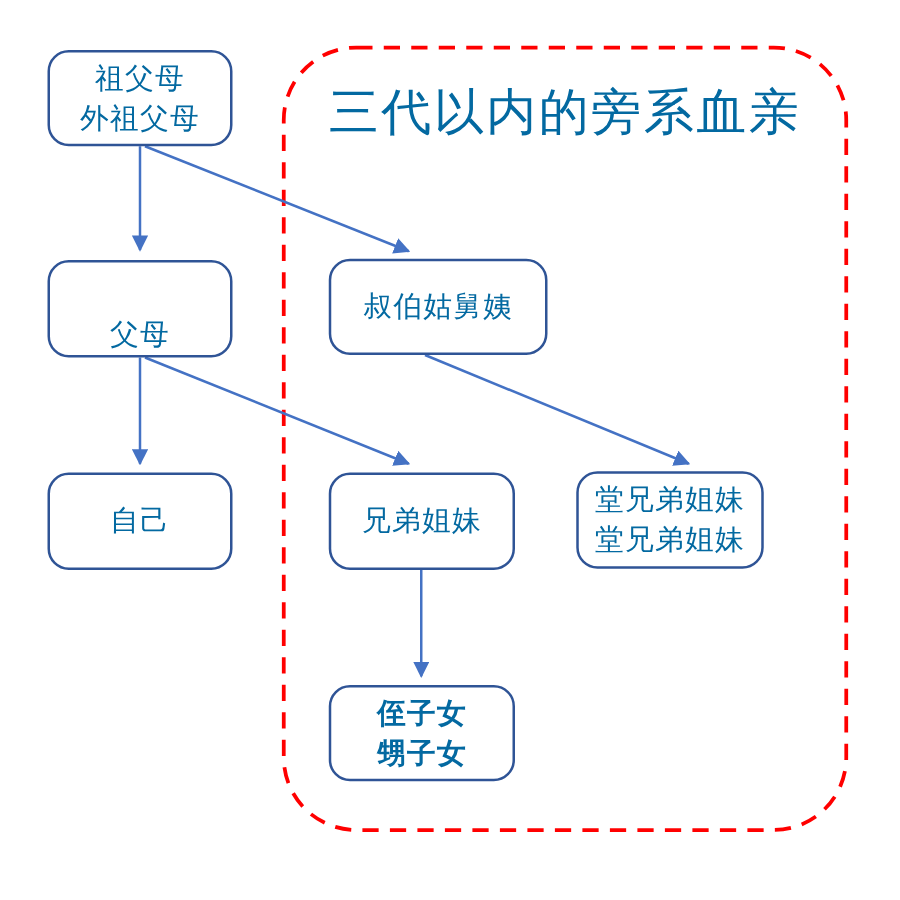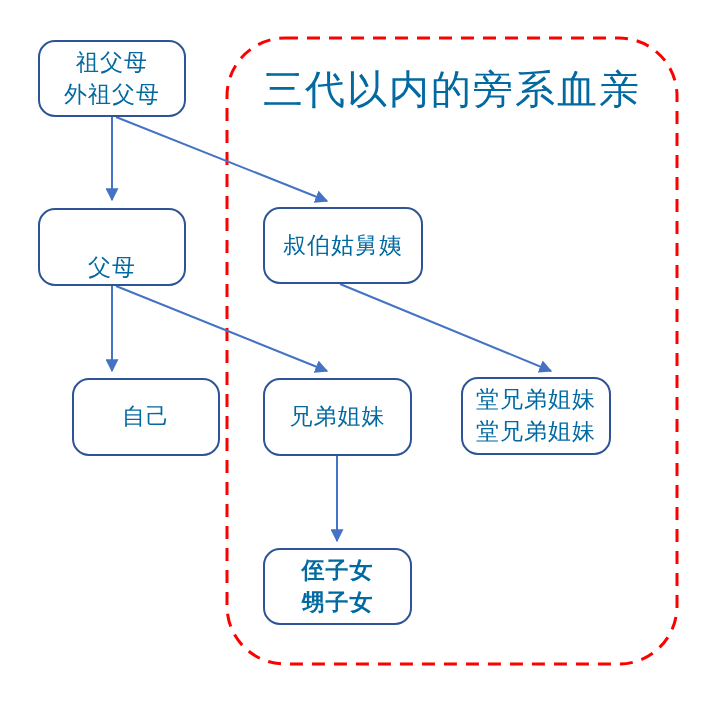--- a/index.html
+++ b/index.html
@@ -85,27 +85,27 @@
       <span class="line">外祖父母</span>
     </div>
   </div>
 
   <div class="node" style="left:38px; top:208px; width:148px; height:78px;align-items:flex-end;">
     <div class="node-text">
       <span class="line">父母</span>
     </div>
   </div>
 
-  <div class="node" style="left:263px; top:207px; width:160px; height:77px;">
+  <div class="node" style="left:263px; top:207px; width:175px; height:77px;">
     <div class="node-text">
       <span class="line">叔伯姑舅姨</span>
     </div>
   </div>
 
-  <div class="node" style="left:38px; top:378px; width:148px; height:78px;margin-left:34px;">
+  <div class="node" style="left:38px; top:378px; width:148px; height:78px;">
     <div class="node-text">
       <span class="line">自己</span>
     </div>
   </div>
 
   <div class="node" style="left:263px; top:378px; width:149px; height:78px;">
     <div class="node-text">
       <span class="line">兄弟姐妹</span>
     </div>
   </div>

